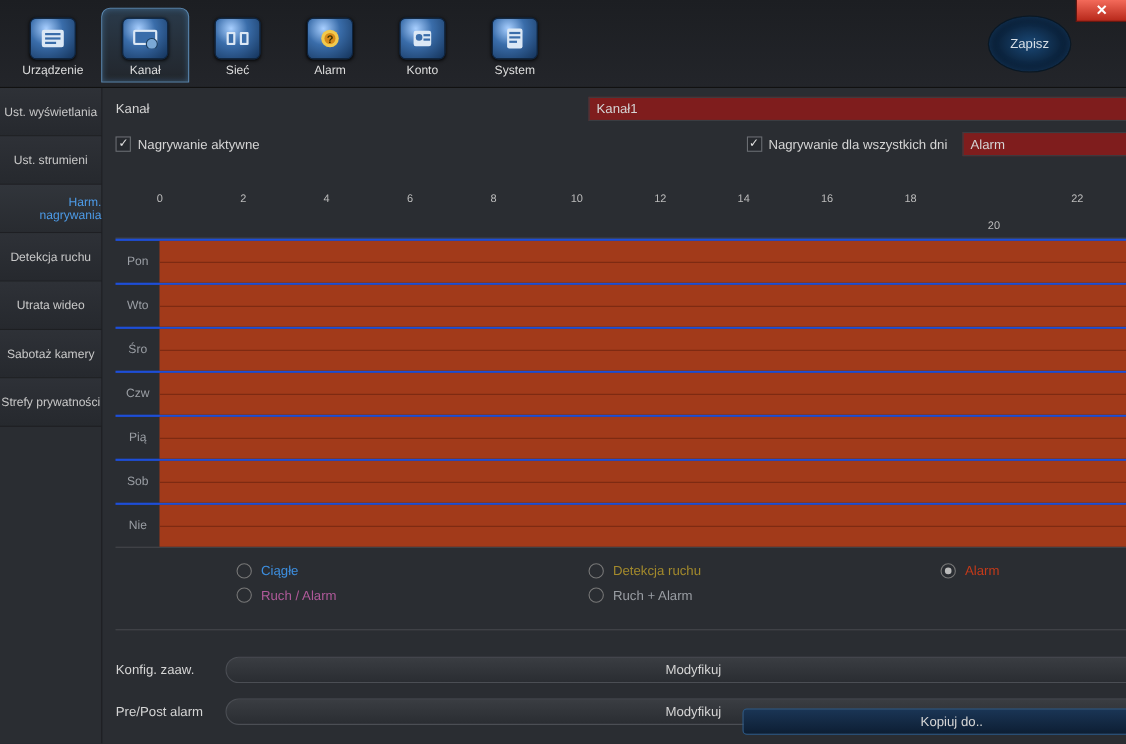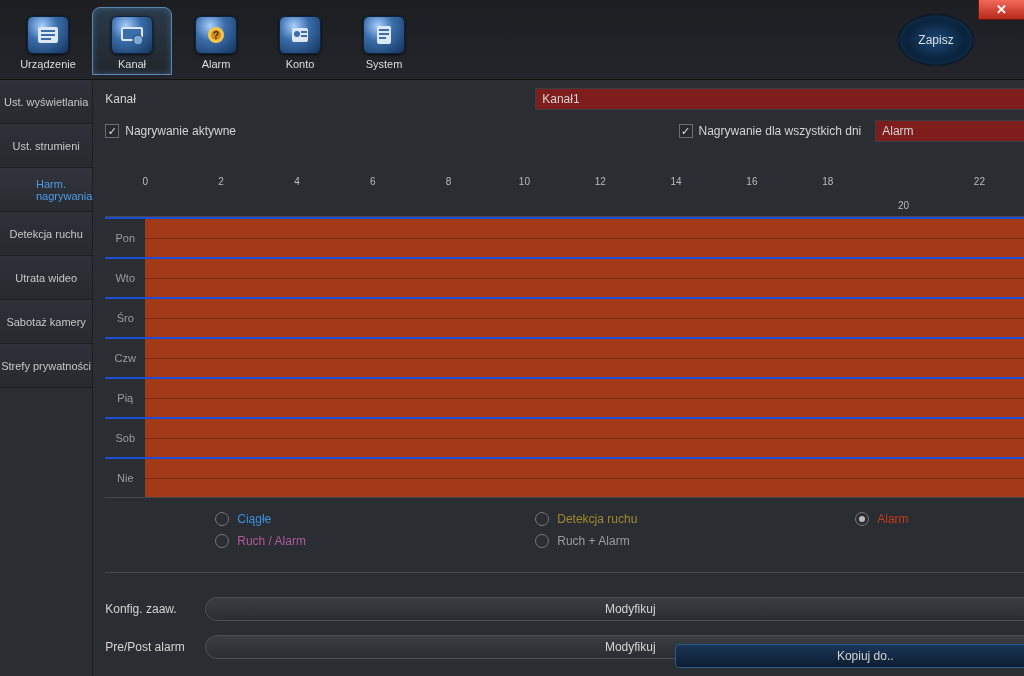--- a/index.html
+++ b/index.html
@@ -93,20 +93,21 @@
   }
 
   .main {
     display: flex;
     height: calc(100% - 80px);
   }
   .sidebar {
     width: 140px;
     background: #2a2d32;
     border-right: 1px solid #1d1f22;
+    text-align: right;
   }
   .sidebar-item {
     height: 44px;
     display: flex;
     align-items: center;
     justify-content: center;
     border-bottom: 1px solid #1d1f22;
     color: #c8c8c8;
     font-size: 11px;
     cursor: pointer;
@@ -306,20 +307,31 @@
   </div>
   <div class="top-tab active">
     <div class="top-tab-icon">
       <svg width="24" height="18">
           <rect x="1" y="1" width="22" height="14" rx="2" fill="#dce8f5"></rect>
           <rect x="3" y="3" width="18" height="10" fill="#3a6daa"></rect>
           <circle cx="18" cy="14" r="5" fill="#7aa8d6" stroke="#1a3a5a"></circle>
         </svg>
     </div>
     <span class="top-tab-label">Kanał</span>
+  </div>
+  <div class="top-tab">
+    <div class="top-tab-icon">
+      <svg width="24" height="18">
+          <rect x="2" y="3" width="8" height="12" rx="1" fill="#dce8f5"></rect>
+          <rect x="14" y="3" width="8" height="12" rx="1" fill="#dce8f5"></rect>
+          <rect x="4" y="5" width="4" height="8" fill="#3a6daa"></rect>
+          <rect x="16" y="5" width="4" height="8" fill="#3a6daa"></rect>
+        </svg>
+    </div>
+    <span class="top-tab-label">Sieć</span>
   </div>
   <div class="top-tab">
     <div class="top-tab-icon">
       <svg width="20" height="20">
           <circle cx="10" cy="10" r="8" fill="#f2c94c"></circle>
           <circle cx="10" cy="10" r="5" fill="#d68a1a"></circle>
           <text x="10" y="14" text-anchor="middle" font-size="10" font-weight="bold" fill="#3a3000">?</text>
         </svg>
     </div>
     <span class="top-tab-label">Alarm</span>

